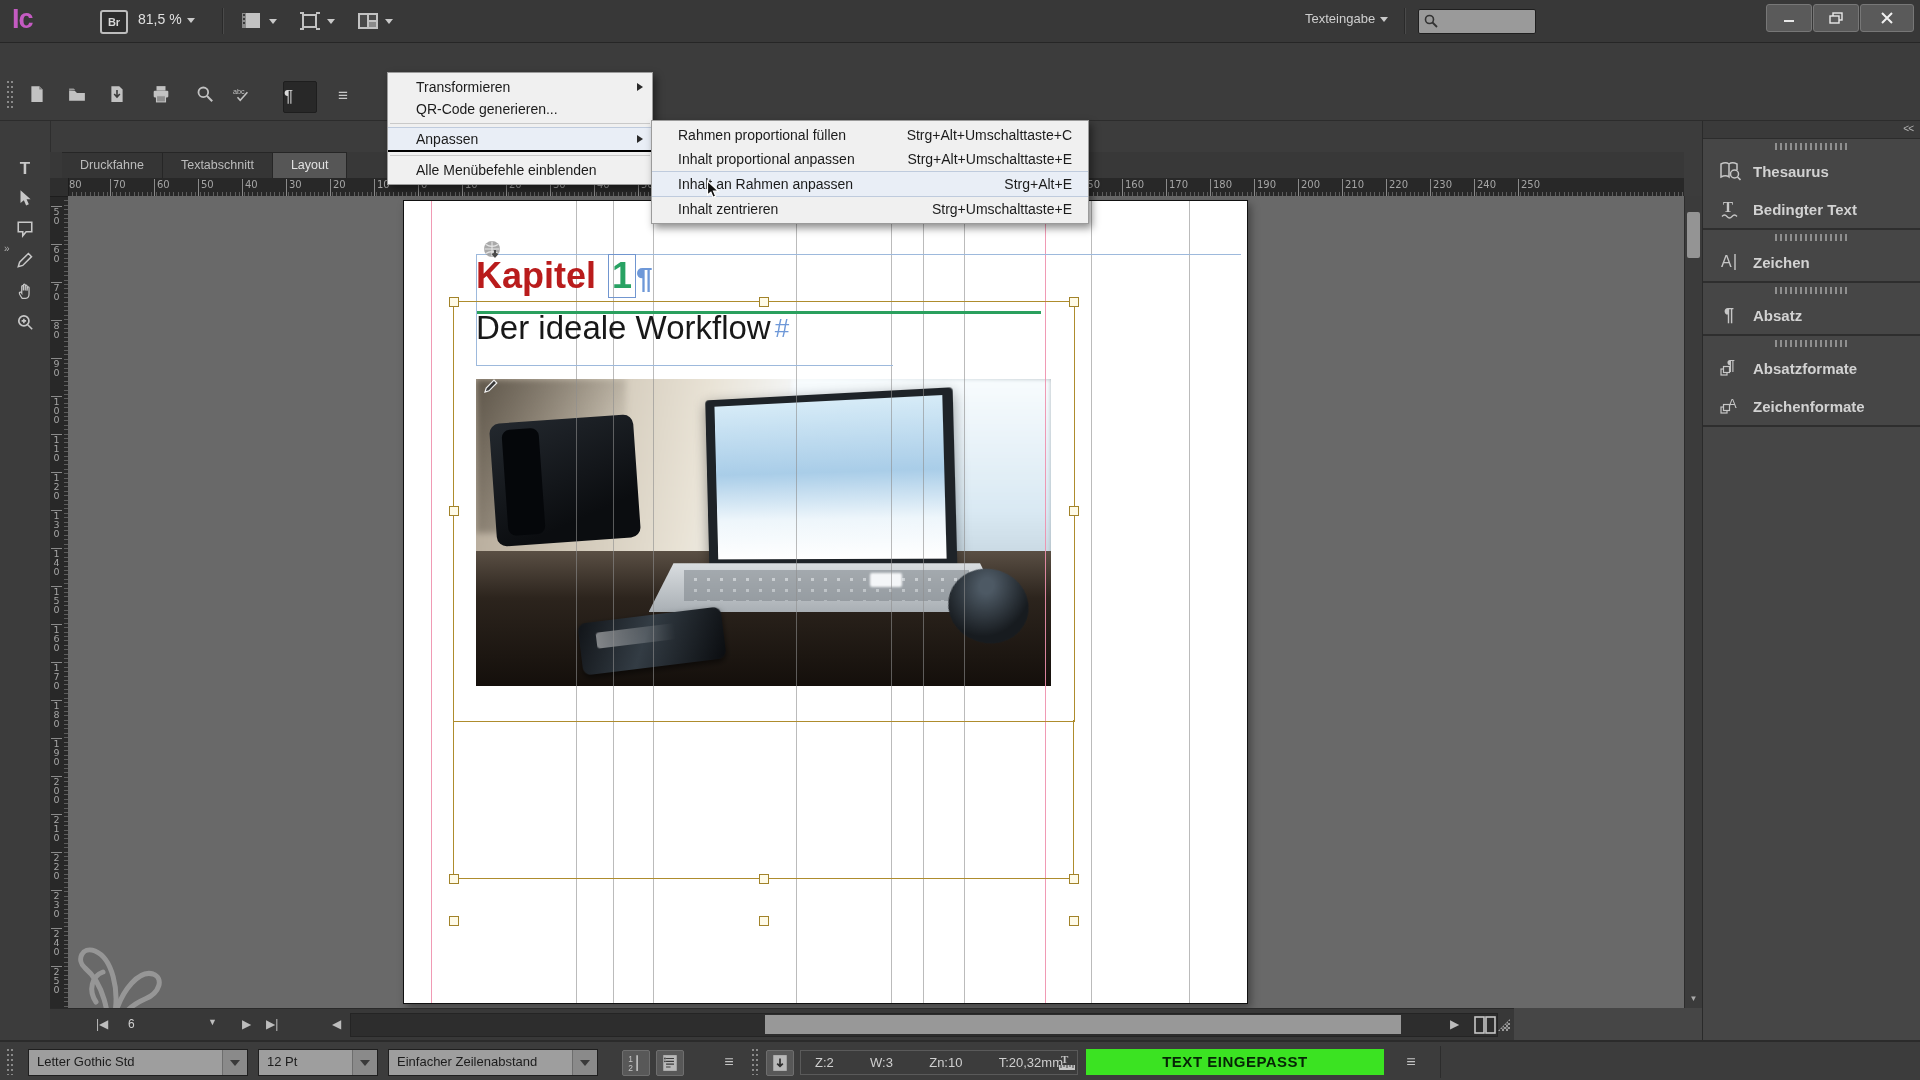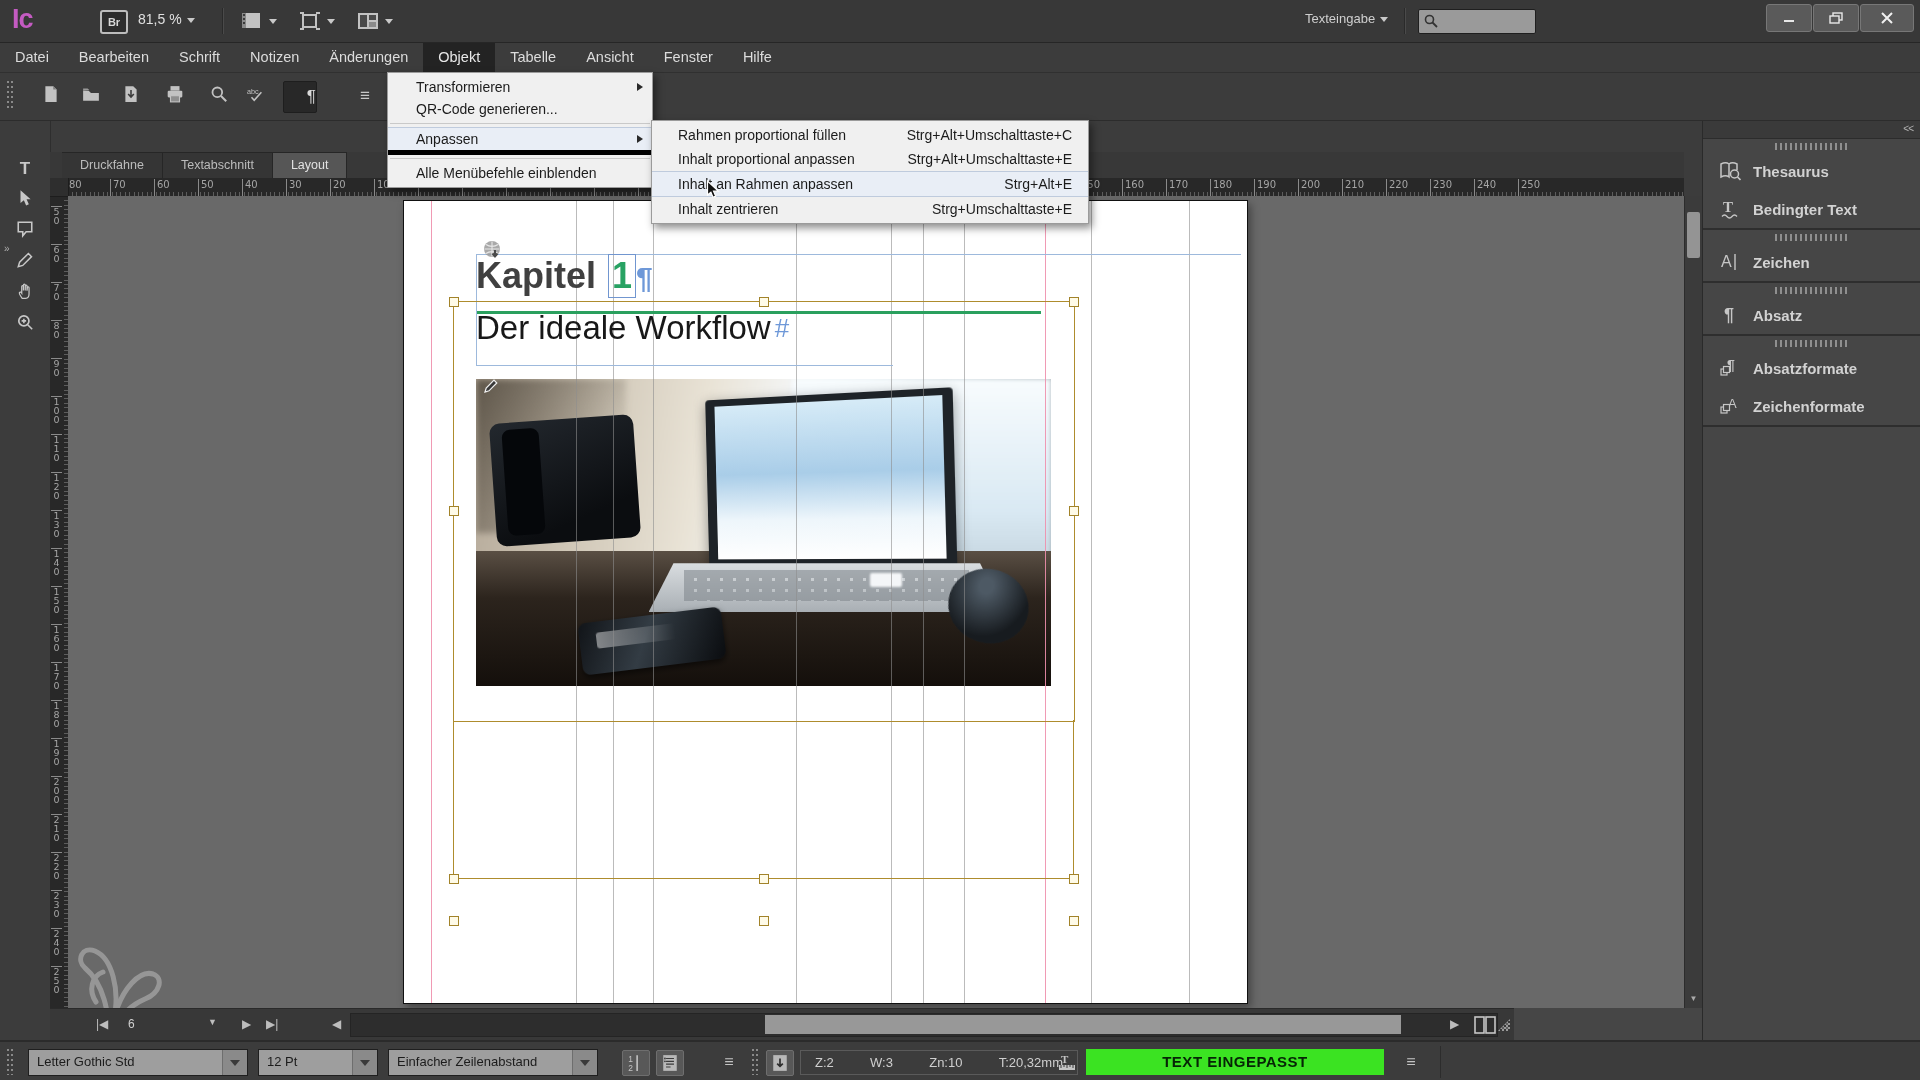--- a/index.html
+++ b/index.html
@@ -21,21 +21,21 @@
   #search-box input{position:absolute;left:22px;top:1px;width:88px;height:19px;background:transparent;border:none;outline:none;font-size:12px;color:#222;}
   .winbtn{position:absolute;top:4px;height:26px;background:#5a5a5a;border:1px solid #777;border-radius:3px;display:flex;align-items:center;justify-content:center;}
   .winbtn svg{width:14px;height:12px;}
   
   #menubar{position:absolute;left:0;top:43px;width:1920px;height:29px;background:#3c3c3c;border-bottom:1px solid #303030;}
   .menu-item{position:relative;display:inline-block;padding:0 15px;height:29px;line-height:29px;font-size:14.5px;color:#dcdcdc;}
   .menu-item.active{background:#232323;color:#e8e8e8;}
   
   #toolbar{position:absolute;left:0;top:73px;width:1920px;height:47px;background:#3c3c3c;border-bottom:1px solid #2c2c2c;}
   .grip-dots{background-image:repeating-linear-gradient(180deg,#8a8a8a 0 2px,transparent 2px 5px),repeating-linear-gradient(180deg,#8a8a8a 0 2px,transparent 2px 5px);background-size:2px 100%,2px 100%;background-position:0 0,4px 0;background-repeat:no-repeat;}
-  .tool-btn{position:absolute;top:8px;width:32px;height:30px;display:flex;align-items:center;justify-content:flex-end;font-size:17px;color:#c8c8c8;}
+  .tool-btn{position:absolute;top:8px;width:32px;height:30px;display:flex;align-items:center;justify-content:flex-start;font-size:17px;color:#c8c8c8;}
   .tool-btn svg{width:18px;height:18px;}
   .tool-btn.pressed{background:#282828;border:1px solid #1e1e1e;border-radius:2px;}
   
   #doctab-bar{position:absolute;left:50px;top:121px;width:1634px;height:31px;background:#303030;}
   #doc-tab{position:absolute;left:12px;top:2px;height:29px;background:#4a4a4a;border:1px solid #262626;border-bottom:none;padding:0 10px;font-size:13.5px;font-weight:bold;color:#e4e4e4;line-height:29px;}
   #doc-tab .x{color:#a8a8a8;font-weight:normal;margin-left:8px;font-size:14px;}
   #viewtabs{position:absolute;left:50px;top:152px;width:1634px;height:26px;background:#383838;border-bottom:1px solid #2a2a2a;}
   .viewtab{display:inline-block;height:25px;line-height:25px;padding:0 18px;font-size:12.5px;color:#bcbcbc;background:#353535;border-right:1px solid #262626;border-top:1px solid #262626;}
   .viewtab.active{background:#565656;color:#e2e2e2;}
   #panel-overflow{position:absolute;left:4px;top:122px;font-size:10px;color:#b0b0b0;letter-spacing:-1px;}
@@ -91,21 +91,21 @@
   .combo-arr{position:absolute;right:0;top:0;width:24px;height:100%;background:#8a8a8a;border-left:1px solid #6e6e6e;}
   .combo-arr:after{content:"";position:absolute;left:7px;top:10px;border-left:5px solid transparent;border-right:5px solid transparent;border-top:6px solid #3a3a3a;}
   .sb-icon{position:absolute;top:8px;width:26px;height:24px;display:flex;align-items:center;justify-content:center;color:#c4c4c4;font-size:16px;}
   .sb-icon svg{width:18px;height:18px;}
   .sb-box{background:#585858;border:1px solid #6e6e6e;border-radius:2px;}
   #readout{position:absolute;left:800px;top:8px;width:248px;height:23px;border:1px solid #5a5a5a;display:flex;align-items:center;justify-content:space-between;padding:0 14px;font-size:13px;color:#cfcfcf;}
   #fit-badge{position:absolute;left:1086px;top:7px;width:298px;height:26px;text-align:center;line-height:26px;font-size:15px;font-weight:bold;color:#062406;letter-spacing:.5px;}
   
   .dd-panel{position:absolute;background:#f0f0f0;border:1px solid #9b9b9b;box-shadow:3px 4px 8px rgba(0,0,0,.45);z-index:50;}
   .omi{position:relative;height:22px;line-height:22px;padding-left:28px;font-size:14px;color:#1b1b1b;}
-  .omi.hl{background:#e9eef6;border-top:1px solid #bfcbdd;border-bottom:5px solid #000000;}
+  .omi.hl{background:#e9eef6;border-top:1px solid #bfcbdd;border-bottom:2px solid #000000;}
   .omi .subarr{position:absolute;right:9px;top:7px;width:0;height:0;border-top:4px solid transparent;border-bottom:4px solid transparent;border-left:6px solid #2a2a2a;}
   .osep{height:1px;background:#c9c9c9;margin:3px 2px;}
   .smi{position:relative;height:24px;display:flex;align-items:center;justify-content:space-between;padding:0 16px 0 26px;font-size:14px;color:#1b1b1b;}
   .smi.hl{background:#e9eef6;border-top:1px solid #bfcbdd;border-bottom:1px solid #bfcbdd;}
   .smi .sc{margin-left:40px;}
 </style>
 </head>
 <body>
 
 <div id="app">
@@ -161,21 +161,20 @@
           <rect x="1" y="4" width="9" height="7" fill="#5a5a5a" stroke="#e8e8e8" stroke-width="1.4"></rect>
         </svg>
       </div>
     <div class="winbtn" style="left:1860px;width:52px;">
         <svg viewBox="0 0 14 12">
           <path d="M2 1l10 10M12 1L2 11" stroke="#f0f0f0" stroke-width="2"></path>
         </svg>
       </div>
   </div>
 
-  <div id="menubar"><div class="menu-item">Datei</div><div class="menu-item">Bearbeiten</div><div class="menu-item">Schrift</div><div class="menu-item">Notizen</div><div class="menu-item">Änderungen</div><div class="menu-item active">Objekt</div><div class="menu-item">Tabelle</div><div class="menu-item">Ansicht</div><div class="menu-item">Fenster</div><div class="menu-item">Hilfe</div></div>
 
   <div id="toolbar">
     <div class="abs grip-dots" style="left:7px;top:8px;width:7px;height:30px;"></div>
     <div id="toolbar-icons">
         <div class="tool-btn" style="left: 28px;">
           <span><svg viewBox="0 0 16 16">
               <path d="M3 1h7l3 3v11H3z" fill="#c2c2c2"></path>
               <path d="M10 1v3h3z" fill="#7e7e7e"></path>
             </svg></span>
         </div>
@@ -355,21 +354,21 @@
           <div class="guide" style="left: 785px; background: rgb(142, 142, 142); opacity: 0.6; z-index: 3;"></div>
         </div>
 
       <div class="abs" style="left:72px;top:53px;width:765px;height:1px;background:#9db9dc;z-index:3;"></div>
       <div class="abs" style="left:72px;top:53px;width:1px;height:111px;background:#9db9dc;z-index:3;"></div>
       <div class="abs" style="left:72px;top:164px;width:417px;height:1px;background:#9db9dc;z-index:3;"></div>
 
       <div class="abs" style="left:73px;top:110px;width:564px;height:3px;background:#2aa05e;z-index:4;"></div>
 
       <div id="chapter-line">
-        <span id="chapter-heading" style="color: #404040;">Kapitel </span><span id="anchor-box"><span id="anchor-char" style="color: rgb(40, 162, 99); font-size: 36px; font-weight: bold;">1</span></span><span id="pilcrow-mark" style="color: rgb(110, 152, 216);">¶</span>
+        <span id="chapter-heading" style="color: #b91c1c;">Kapitel </span><span id="anchor-box"><span id="anchor-char" style="color: rgb(40, 162, 99); font-size: 36px; font-weight: bold;">1</span></span><span id="pilcrow-mark" style="color: rgb(110, 152, 216);">¶</span>
       </div>
 
       <svg class="abs" style="left:78px;top:38px;width:22px;height:22px;z-index:8;" viewBox="0 0 22 22">
           <circle cx="10" cy="10" r="8" fill="#9a9a9a" opacity=".85"></circle>
           <path d="M2.5 10h15M10 2.5v15M4 5.5c3.5 2.5 8.5 2.5 12 0M4 14.5c3.5-2.5 8.5-2.5 12 0" stroke="#e8e8e8" stroke-width="1.1" fill="none"></path>
           <path d="M13 11v6M10.5 14.5L13 17.5l2.5-3" stroke="#4a4a4a" stroke-width="2" fill="none"></path>
         </svg>
 
       <div id="subtitle-line"><span>Der ideale Workflow</span><span id="story-end" style="color: rgb(110, 152, 216);">#</span></div>
 

